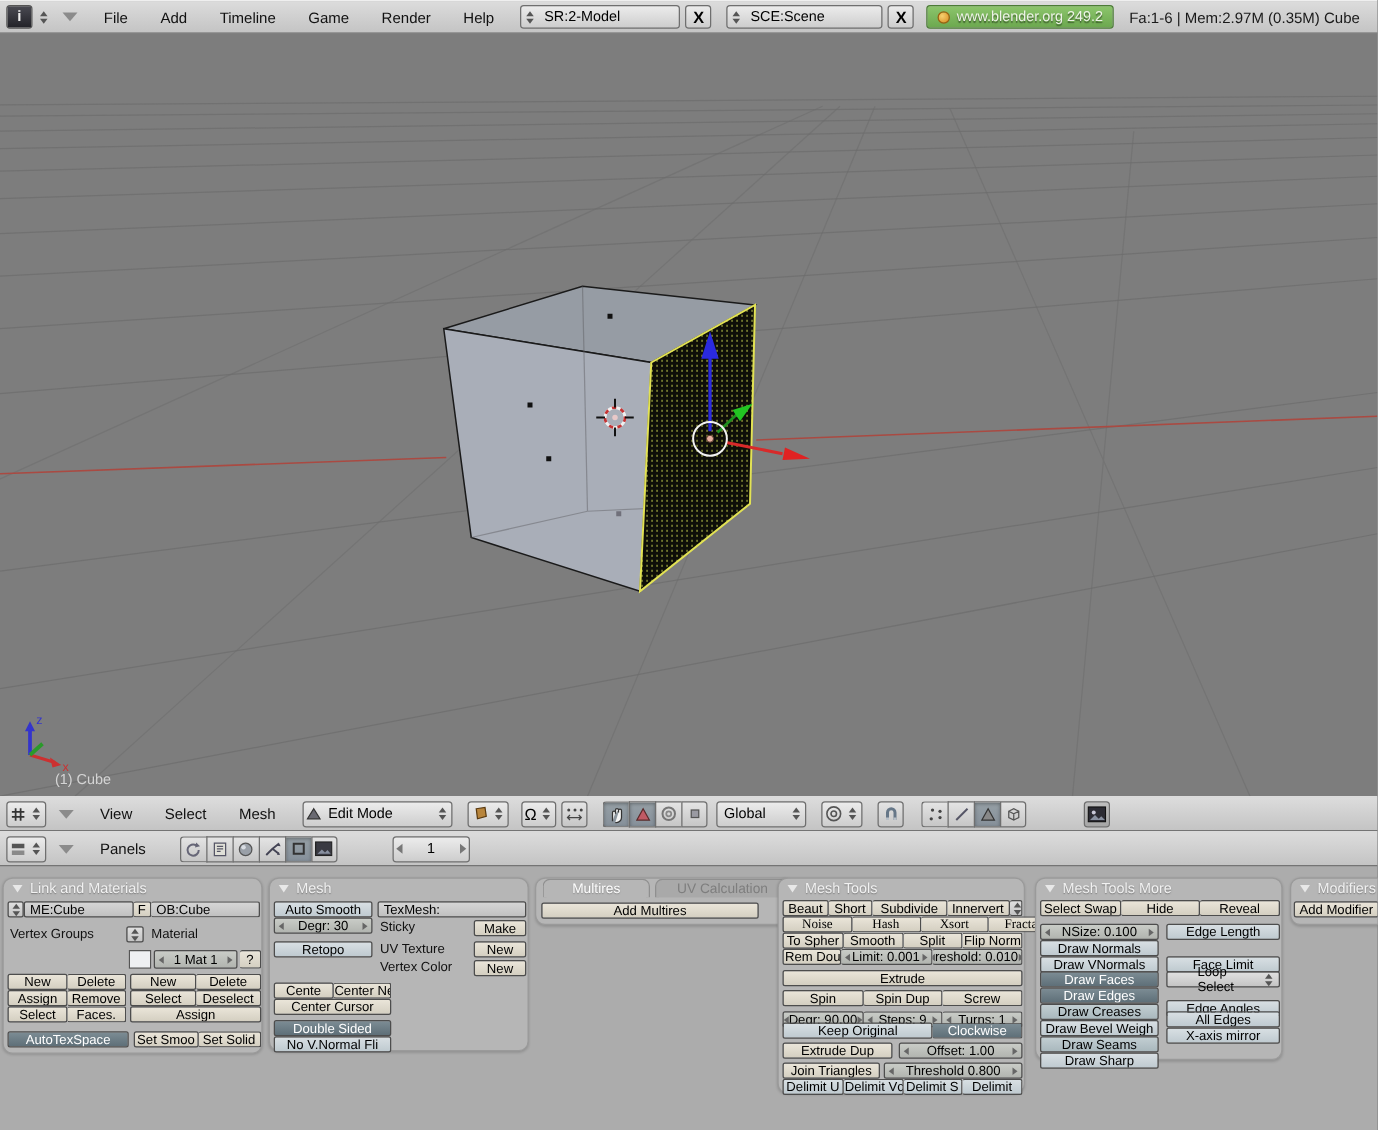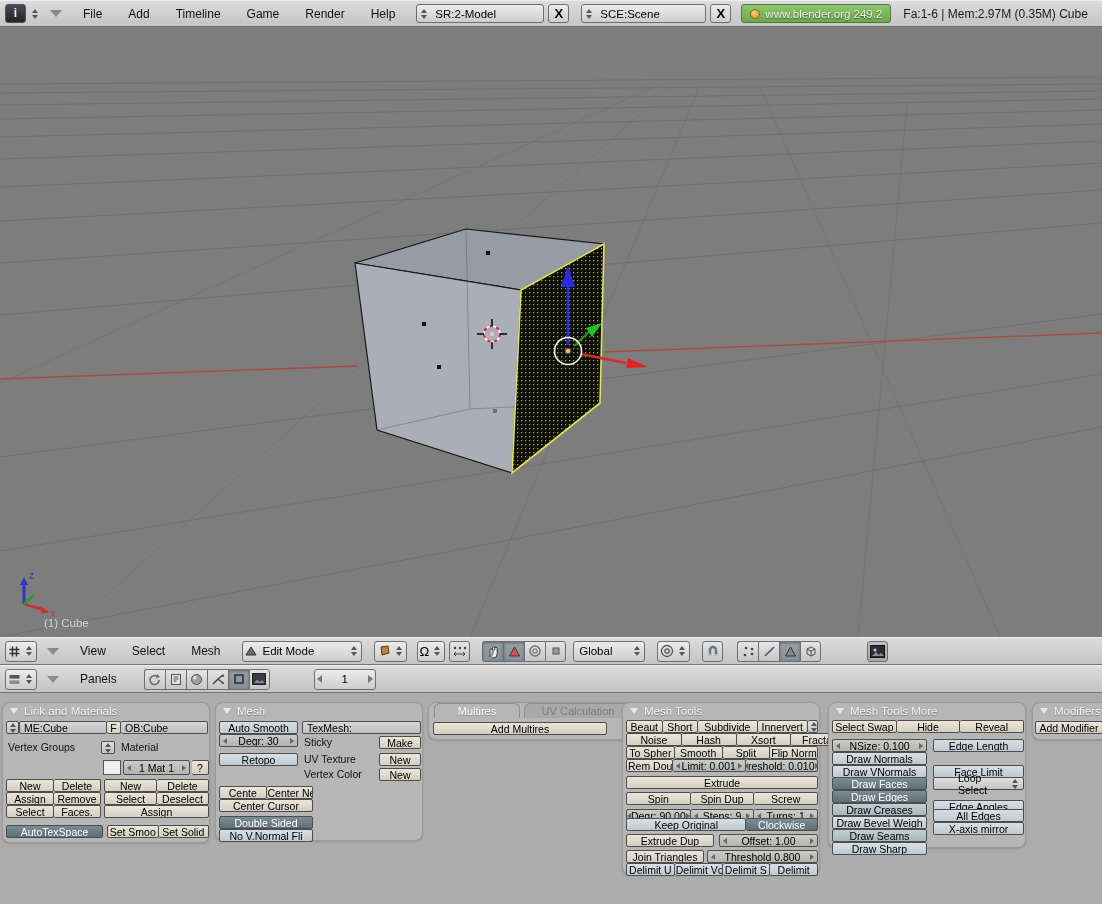--- a/index.html
+++ b/index.html
@@ -542,21 +542,21 @@
     <div class="b" style="flex:1.1;">Short</div>
     <div class="b" style="flex:1.9;">Subdivide</div>
     <div class="b" style="flex:1.6;">Innervert</div>
     <div class="menubox" style="width:10px; padding:0 1px; border-left-width:0;">
         <span class="stp">
           <i class="up"></i>
           <i class="dn"></i>
         </span>
       </div>
   </div>
-  <div class="row" style="left:3px; top:30px; width:220px;">
+  <div class="row" style="left:3px; top:30px; width:220px;font-family:Liberation Serif, serif;">
     <div class="b">Noise</div>
     <div class="b">Hash</div>
     <div class="b">Xsort</div>
     <div class="b">Fractal</div>
   </div>
   <div class="row" style="left:3px; top:43px; width:192px;">
     <div class="b">To Spher</div>
     <div class="b">Smooth</div>
     <div class="b">Split</div>
     <div class="b">Flip Norm</div>

